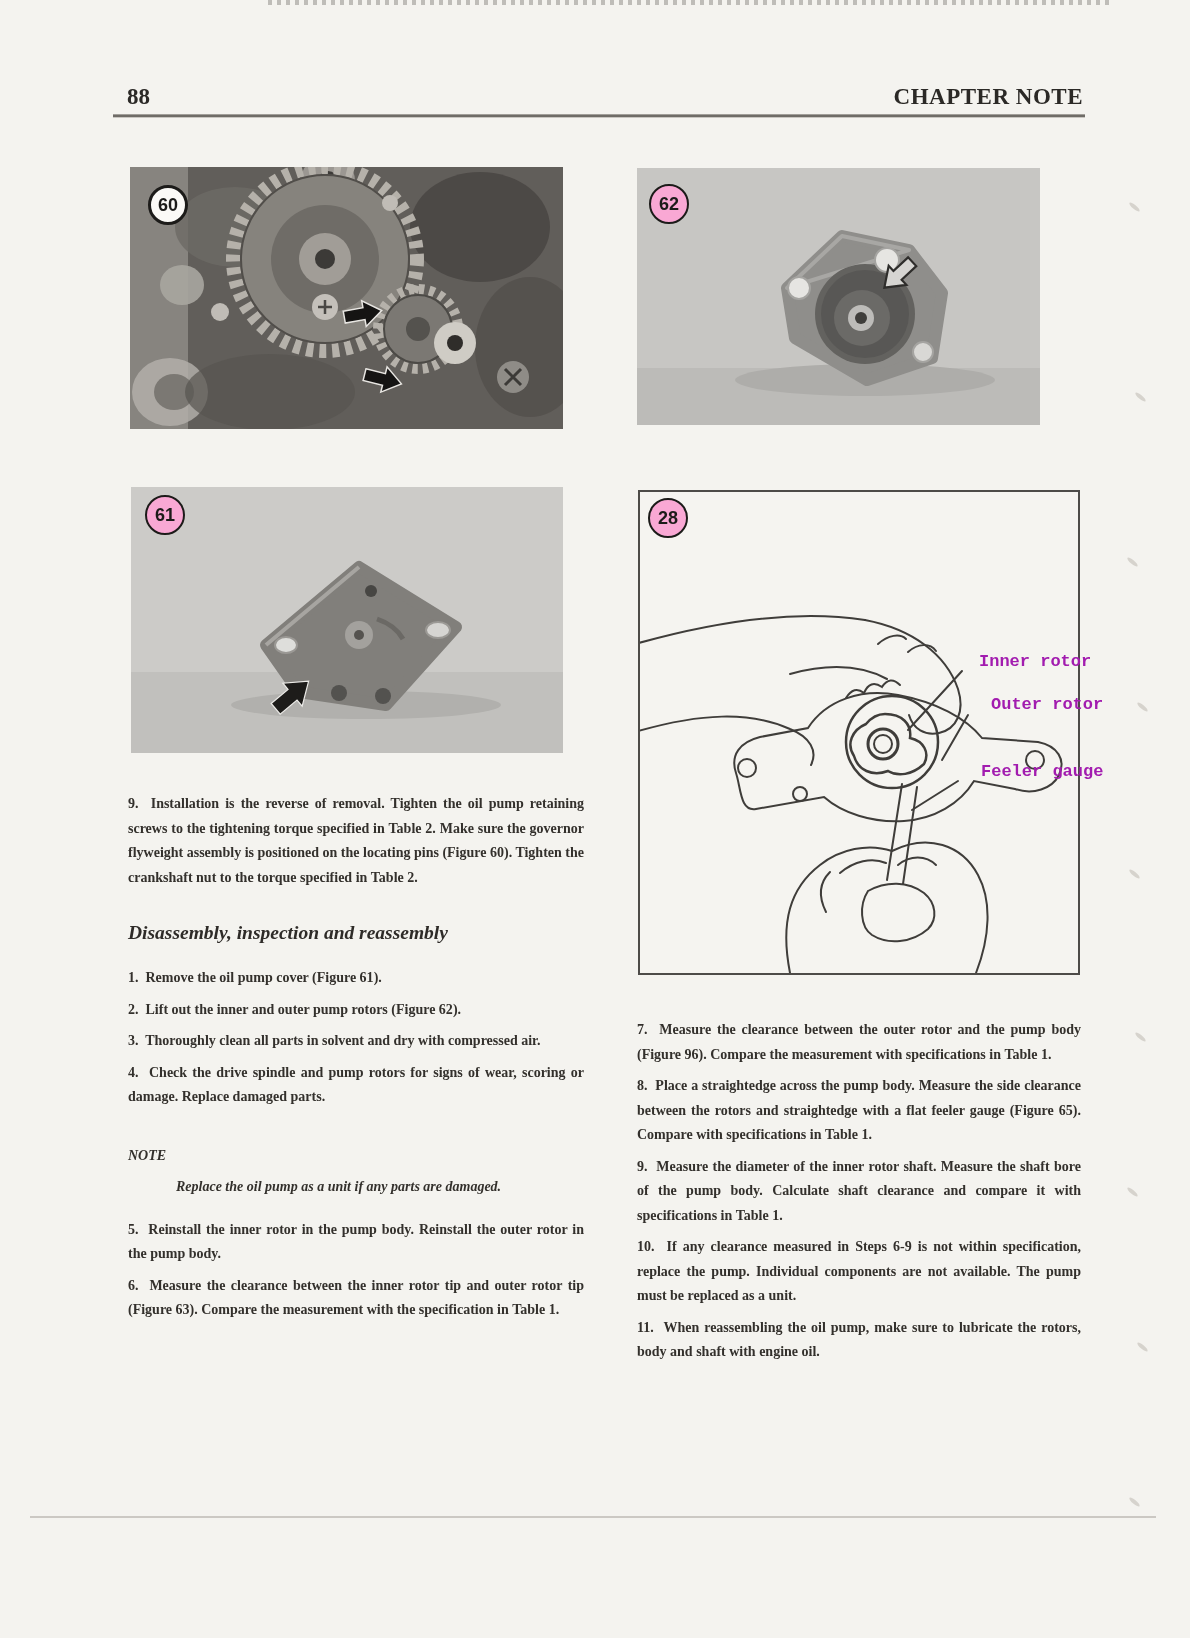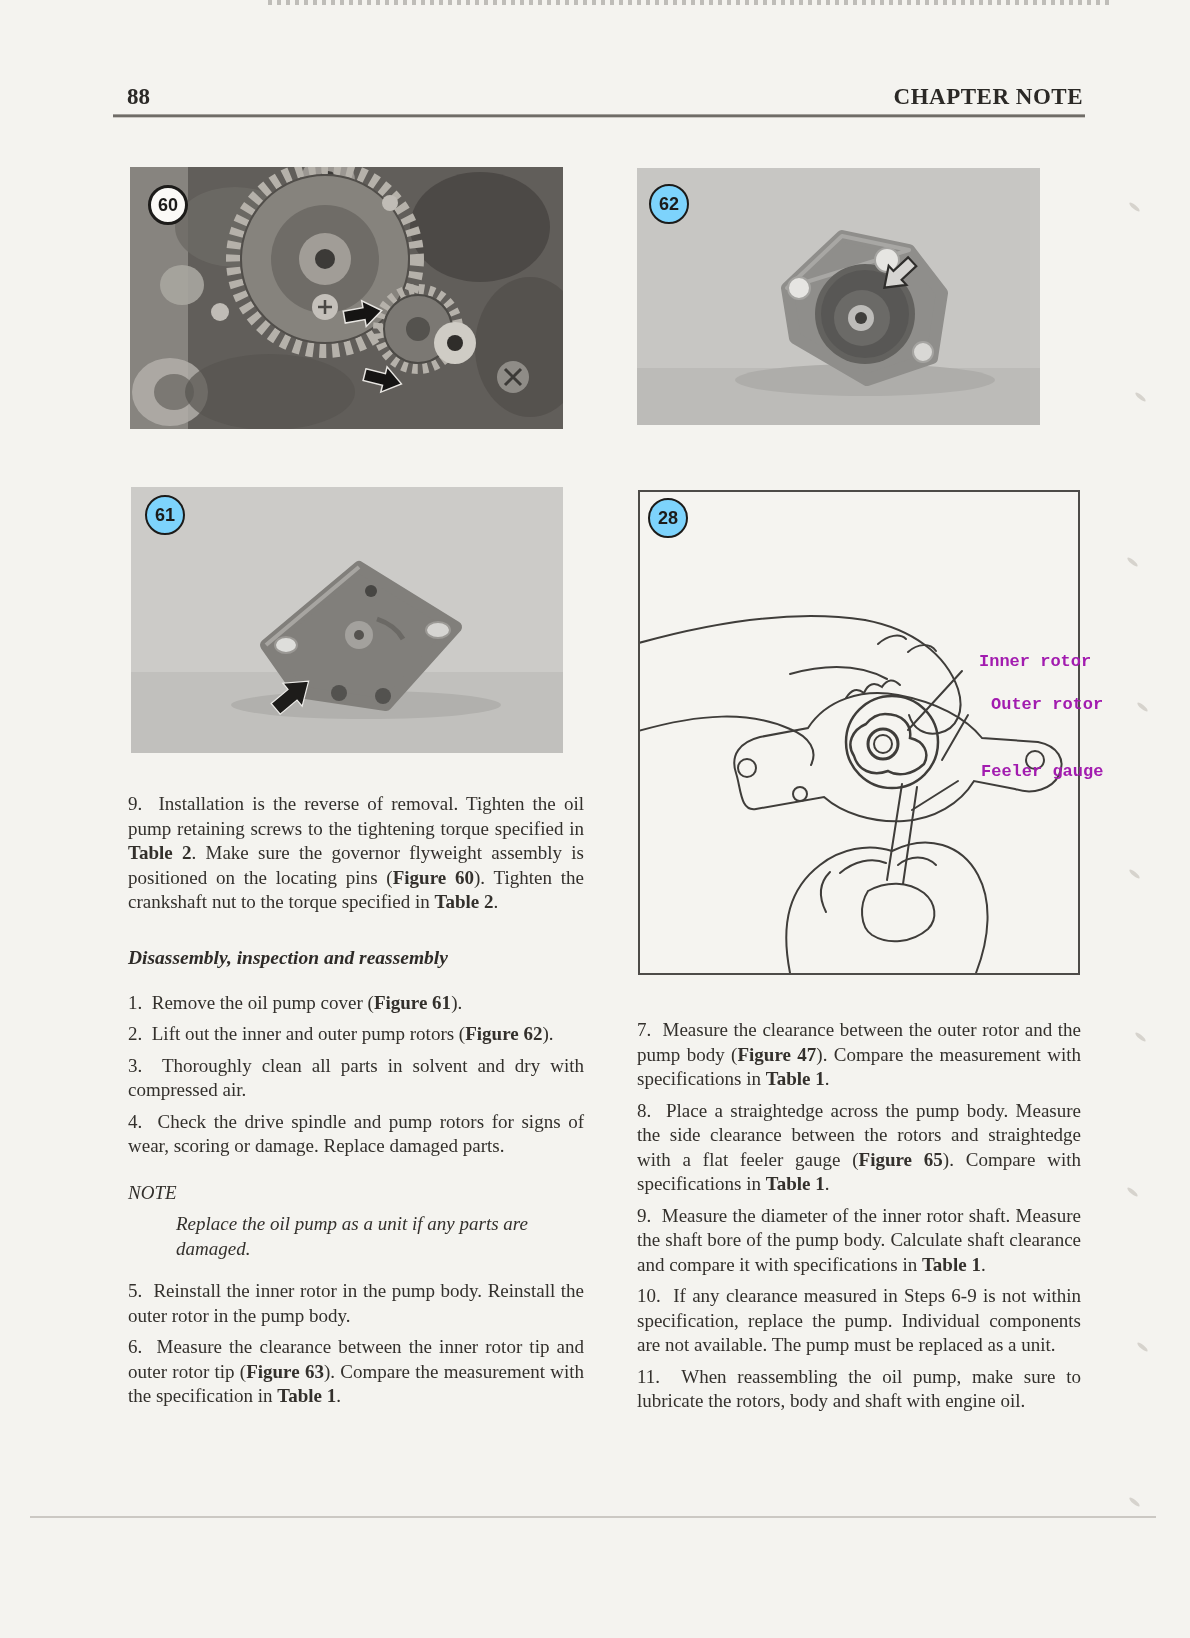--- a/index.html
+++ b/index.html
@@ -7,33 +7,33 @@
         font-family:"Liberation Serif",serif;color:#33302c;}
   
   .hdr-num{position:absolute;left:127px;top:84px;font-size:23px;font-weight:bold;color:#2b2926;}
   .hdr-title{position:absolute;top:84px;right:107px;font-size:23px;font-weight:bold;color:#2b2926;letter-spacing:.5px;}
   .hdr-rule{position:absolute;left:113px;top:114px;width:972px;height:4px;
             background:linear-gradient(#a19e99 0 1px,#6f6c67 1px 3px,#c9c6c1 3px);}
   
   .col{position:absolute;}
   .col-left{left:128px;top:792px;width:456px;}
   .col-right{left:637px;top:1018px;width:444px;}
-  .col p{margin:0 0 7px;font-size:19px;line-height:24.5px;text-align:justify;}
+  .col p{margin:0 0 7px;font-size:14px;line-height:24.5px;text-align:justify;font-weight:bold;}
   .subhead{font-style:italic;font-weight:bold;font-size:19.5px;margin:32px 0 22px;color:#2e2b28;}
-  .note{margin:22px 0 18px;}
+  .note{margin:34px 0 18px;}
   .note-title{text-align:center;font-style:italic;font-size:19px;margin:0 0 3px;}
   .note-body{font-style:italic;font-size:19px;line-height:25px;padding:0 56px 0 48px;text-align:left;}
   
   .fig{position:absolute;}
   .fig svg{display:block;}
   #fig63{border:2px solid #4d4b48;background:#f5f4f0;box-sizing:border-box;}
   .badge{position:absolute;width:40px;height:40px;border-radius:50%;border:3px solid #1c1b19;
          background:#fbfaf7;display:flex;align-items:center;justify-content:center;
          font-family:"Liberation Sans",sans-serif;font-weight:bold;font-size:18px;color:#1c1b19;box-sizing:border-box;}
-  .badge.line{border-width:2.5px;background:#7dd3fc;}
+  .badge.line{border-width:2.5px;background:#f9a8d4;}
   .callout{position:absolute;font-family:Liberation Mono, monospace;font-weight:bold;
            font-size:17px;color:#a21caf;white-space:nowrap;margin-left:19px;}
   
   .bottom-rule{position:absolute;left:30px;top:1516px;width:1126px;height:2px;background:#cbc8c3;}
   .top-band{position:absolute;left:268px;top:0;width:845px;height:5px;opacity:.45;
             background:repeating-linear-gradient(90deg,#7d7a75 0 4px,transparent 4px 9px);}
   .scanmark{position:absolute;width:13px;height:4px;background:#d6d3cd;border-radius:50%;transform:rotate(40deg);}
 </style>
 </head>
 <body>
@@ -196,21 +196,21 @@
     <p>4.&nbsp; Check the drive spindle and pump rotors for signs of wear, scoring or damage. Replace damaged parts.</p>
     <div class="note">
       <p class="note-title">NOTE</p>
       <p class="note-body">Replace the oil pump as a unit if any parts are damaged.</p>
     </div>
     <p>5.&nbsp; Reinstall the inner rotor in the pump body. Reinstall the outer rotor in the pump body.</p>
     <p>6.&nbsp; Measure the clearance between the inner rotor tip and outer rotor tip (<b>Figure 63</b>). Compare the measurement with the specification in <b>Table 1</b>.</p>
   </div>
 
   <div class="col col-right">
-    <p>7.&nbsp; Measure the clearance between the outer rotor and the pump body (<b>Figure 47</b>). Compare the measurement with specifications in <b>Table 1</b>.</p>
+    <p>7.&nbsp; Measure the clearance between the outer rotor and the pump body (<b>Figure 96</b>). Compare the measurement with specifications in <b>Table 1</b>.</p>
     <p>8.&nbsp; Place a straightedge across the pump body. Measure the side clearance between the rotors and straightedge with a flat feeler gauge (<b>Figure 65</b>). Compare with specifications in <b>Table 1</b>.</p>
     <p>9.&nbsp; Measure the diameter of the inner rotor shaft. Measure the shaft bore of the pump body. Calculate shaft clearance and compare it with specifications in <b>Table 1</b>.</p>
     <p>10.&nbsp; If any clearance measured in Steps 6-9 is not within specification, replace the pump. Individual components are not available. The pump must be replaced as a unit.</p>
     <p>11.&nbsp; When reassembling the oil pump, make sure to lubricate the rotors, body and shaft with engine oil.</p>
   </div>
 
   <div class="bottom-rule"></div>
   <div class="scanmark" style="left:1128px;top:205px;"></div>
   <div class="scanmark" style="left:1134px;top:395px;"></div>
   <div class="scanmark" style="left:1126px;top:560px;"></div>

